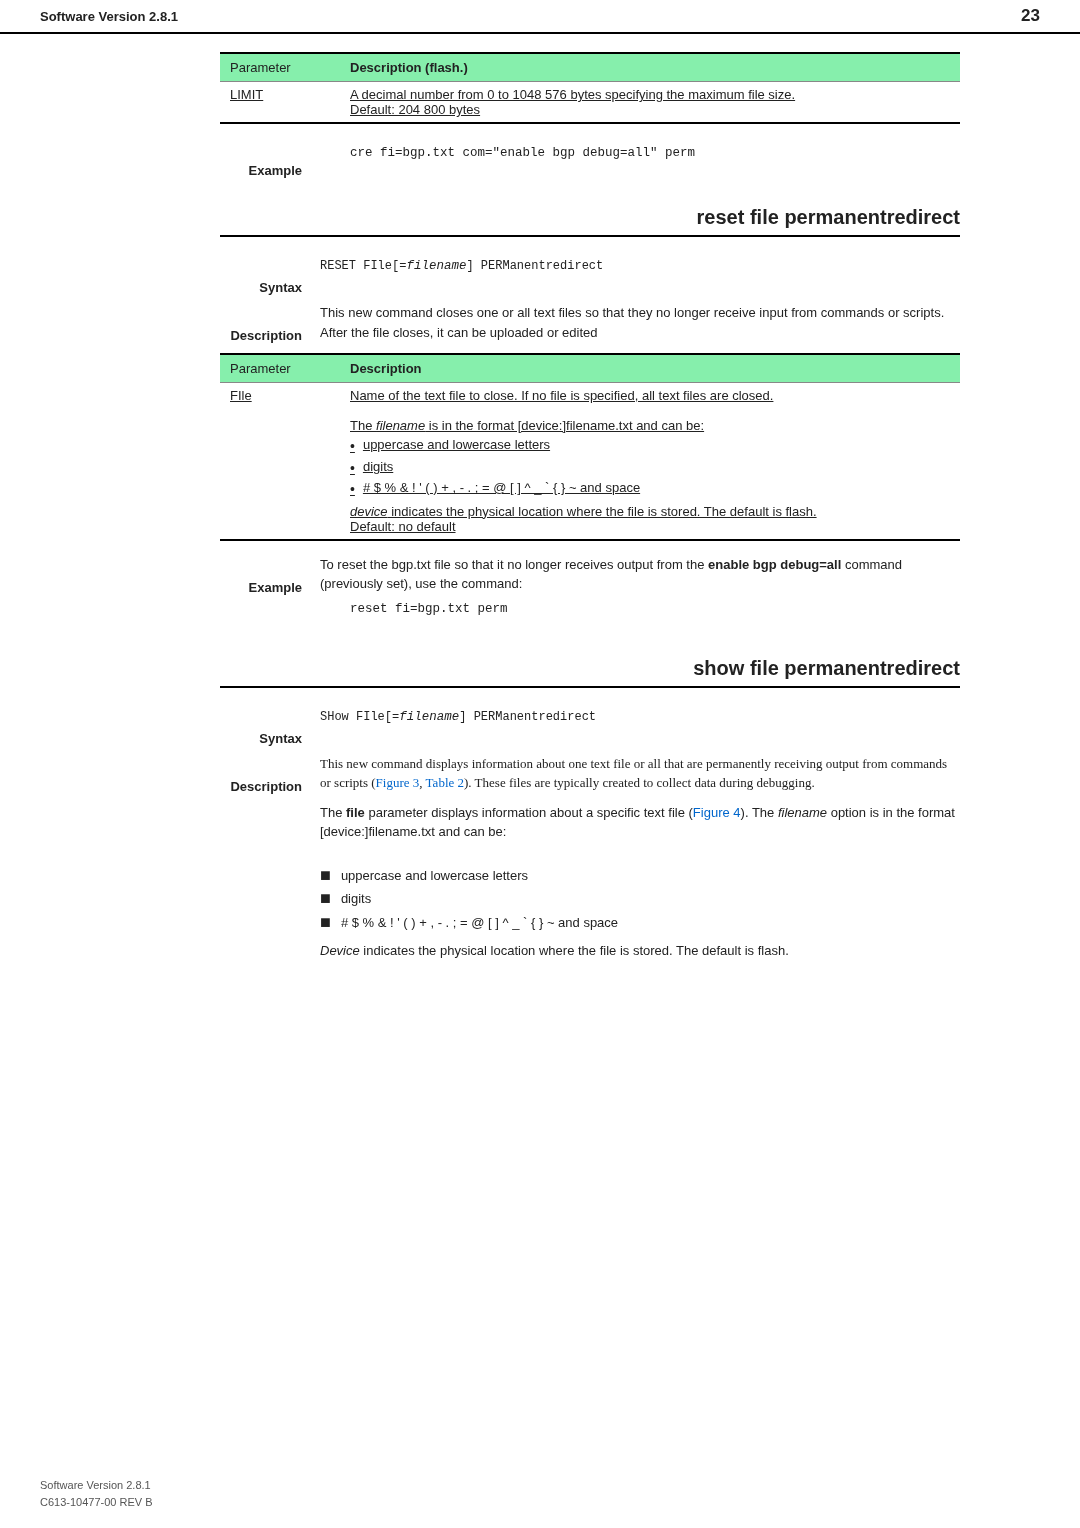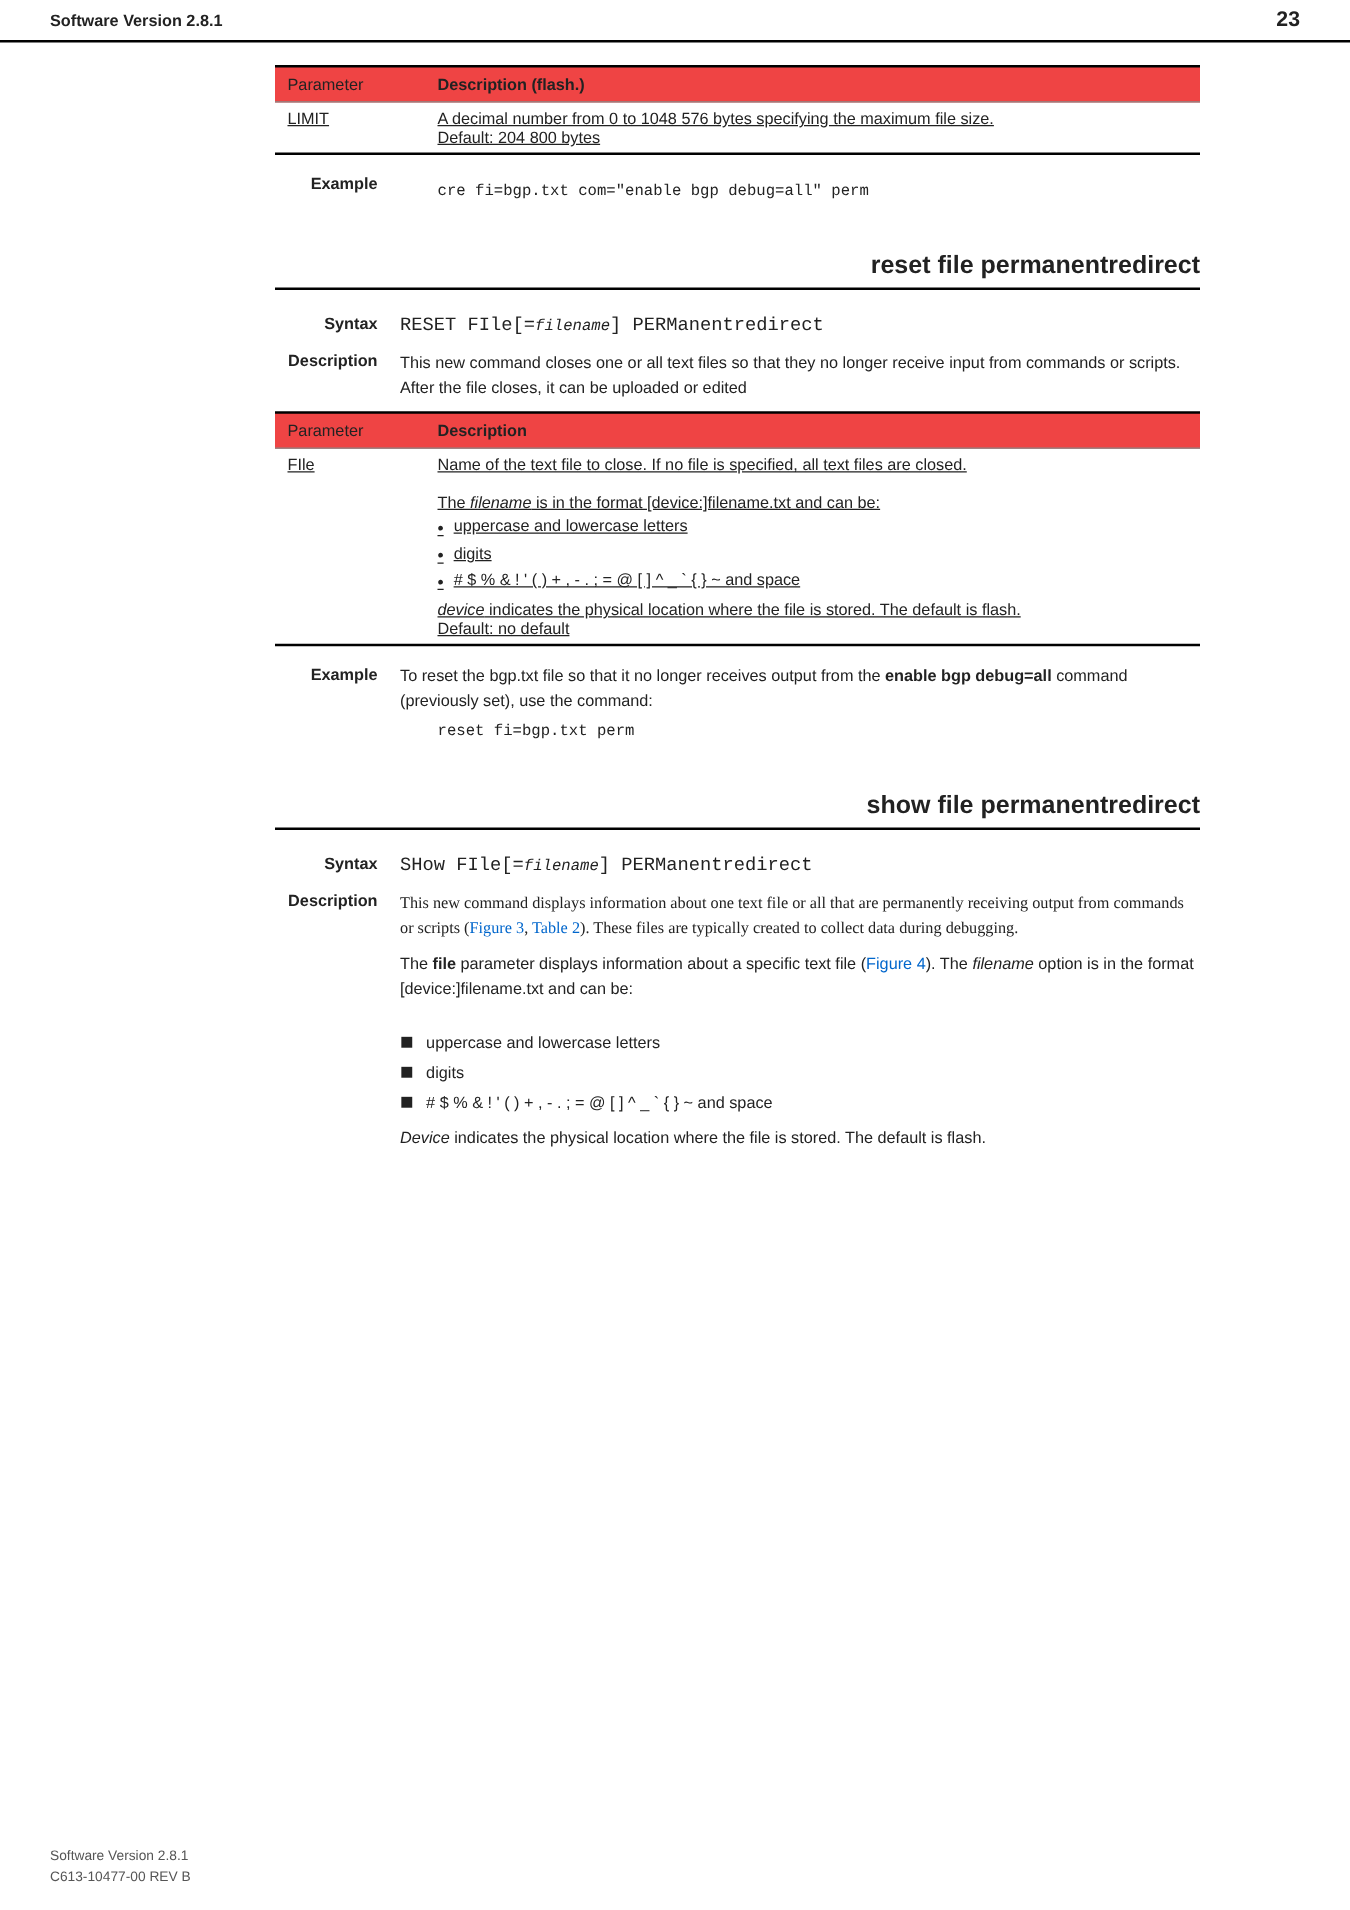--- a/index.html
+++ b/index.html
@@ -42,21 +42,21 @@
       border-collapse: collapse;
       margin-bottom: 10px;
     }
     .param-table th {
       font-weight: bold;
       font-size: 13px;
       text-align: left;
       padding: 6px 10px;
       border-top: 2px solid #000;
       border-bottom: 1px solid #888;
-      background: #ef4444;
+      background: #86efac;
     }
     .param-table td {
       font-size: 13px;
       padding: 5px 10px;
       vertical-align: top;
       text-decoration: underline;
     }
     .param-table tr:last-child td {
       border-bottom: 2px solid #000;
     }
@@ -81,37 +81,38 @@
       margin-bottom: 8px;
     }
     .field-label {
       font-weight: bold;
       font-size: 13px;
       min-width: 100px;
       text-align: right;
       padding-right: 18px;
       padding-top: 1px;
       flex-shrink: 0;
+      margin-top: 24px;
     }
     .field-content {
       flex: 1;
       font-size: 13px;
       line-height: 1.5;
     }
 
     
     .code-block {
       font-family: 'Courier New', Courier, monospace;
       font-size: 12.5px;
       margin: 6px 0 10px 30px;
       color: #222;
     }
     .code-inline {
       font-family: 'Courier New', Courier, monospace;
-      font-size: 15px;
+      font-size: 12px;
     }
     .code-italic {
       font-family: 'Courier New', Courier, monospace;
       font-style: italic;
       font-size: 12.5px;
     }
 
     
     .bullet-list {
       list-style: none;

